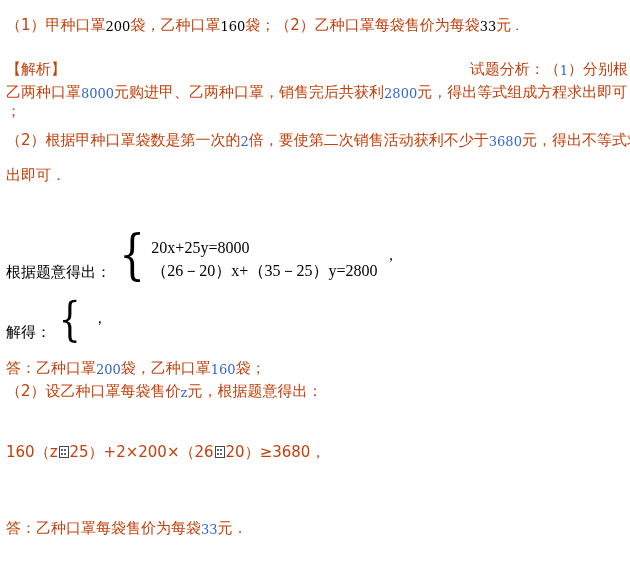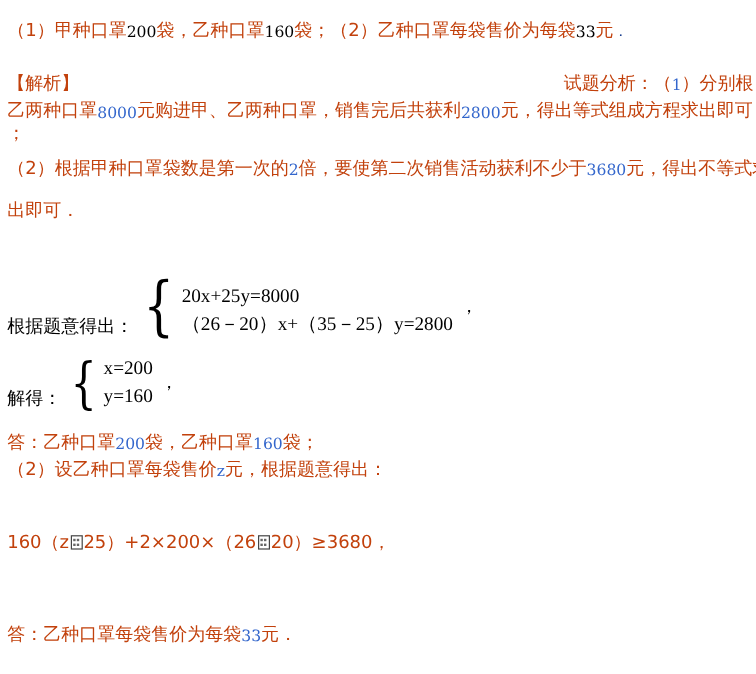--- a/index.html
+++ b/index.html
@@ -101,24 +101,20 @@
     <span class="eqcol">
       <span class="eq">20x+25y=8000</span>
       <span class="eq">（26－20）x+（35－25）y=2800</span>
     </span>
     <span class="comma">，</span>
   </div>
 
   <div class="sysblock" style="top:294px;height:48px">
     <span class="syslabel">解得：</span>
     <span class="brace brace-sm">{</span>
-    <span class="eqcol">
-      <span class="eq">x=200</span>
-      <span class="eq">y=160</span>
-    </span>
     <span class="comma">，</span>
   </div>
 
   <div class="line" style="top:359px">
     <span class="t">答：乙种口罩</span><span class="num">200</span><span class="t">袋，乙种口罩</span><span class="num">160</span><span class="t">袋；</span>
   </div>
 
   <div class="line" style="top:382px">
     <span class="t">（2）设乙种口罩每袋售价</span><span class="num">z</span><span class="t">元，根据题意得出：</span>
   </div>

